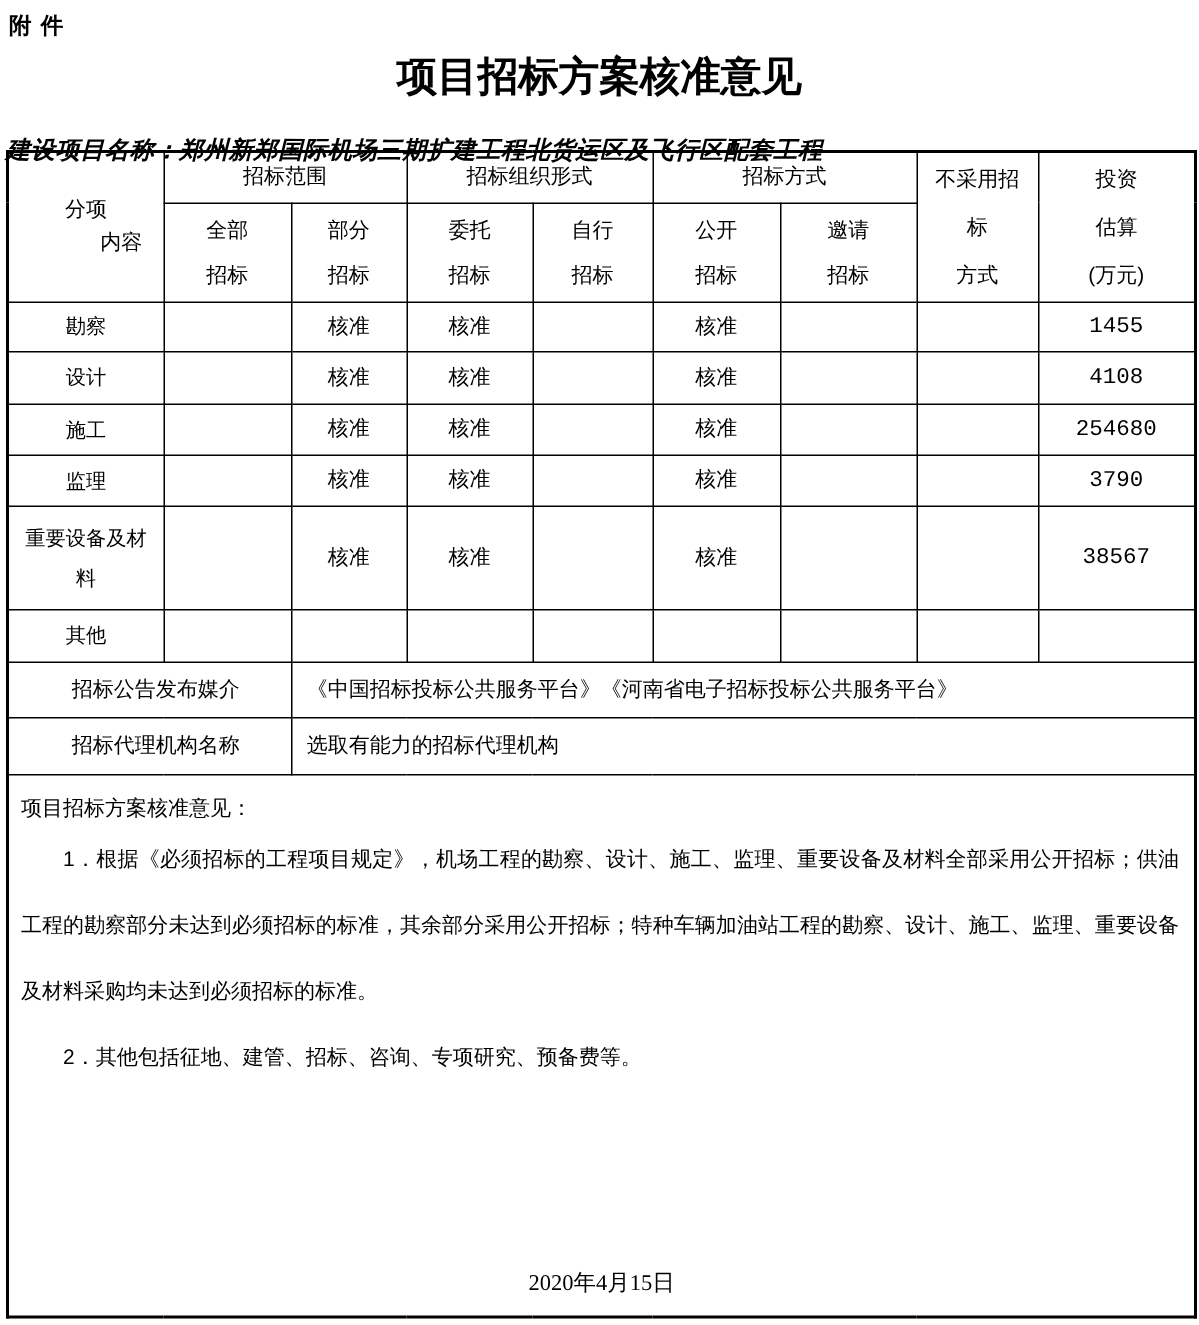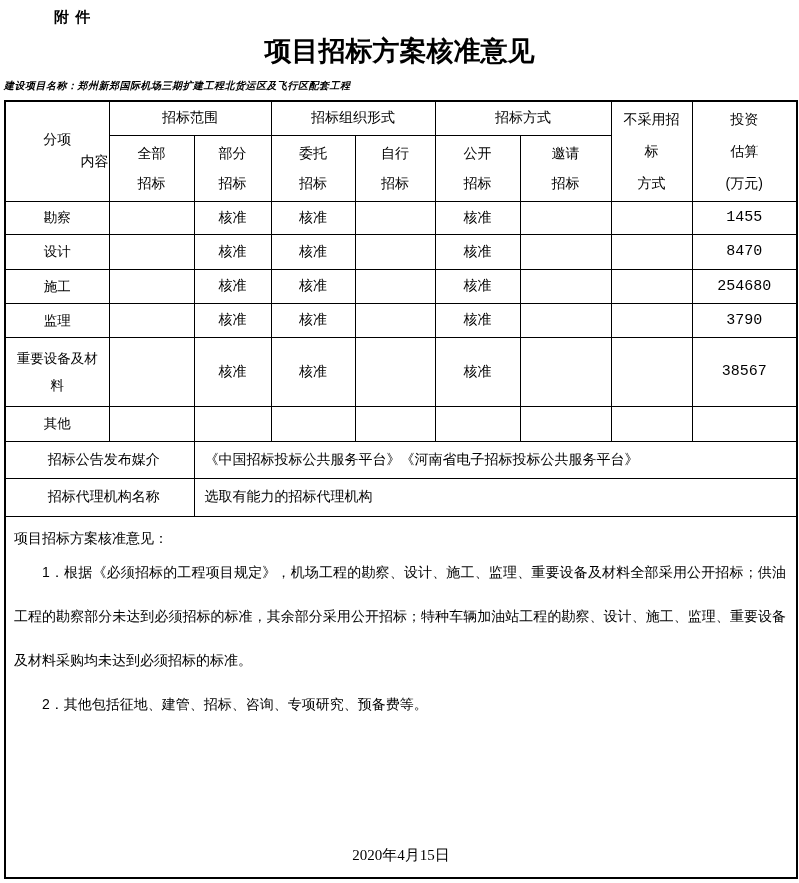--- a/index.html
+++ b/index.html
@@ -6,30 +6,30 @@
   html, body { background: #ffffff; }
   body {
     width: 799px; height: 883px;
     position: relative;
     overflow: hidden;
     font-family: "Liberation Sans", sans-serif;
     color: #000;
   }
   .attachment {
     position: absolute; left: 6px; top: 8px;
-    font-size: 15px; font-weight: 600; letter-spacing: 1px; margin-left: 48px;
+    font-size: 15px; font-weight: 600; letter-spacing: 1px;
   }
   .doc-title {
     position: absolute; left: 0; top: 33px; width: 100%;
     text-align: center;
     font-size: 27px; font-weight: 700;
   }
   .project-line {
-    position: absolute; left: 4px; top: 79px;
-    font-size: 10px; font-weight: 700; font-style: italic;
+    position: absolute; left: 4px; top: 90px;
+    font-size: 16px; font-weight: 700; font-style: italic;
     font-family: Liberation Serif, serif;
     letter-spacing: 0.5px;
     white-space: nowrap;
   }
   table.approval {
     position: absolute; left: 4px; top: 100px;
     width: 792px;
     border-collapse: collapse;
     table-layout: fixed;
     border: 2px solid #000;
@@ -38,21 +38,21 @@
     border: 1px solid #000;
     text-align: center;
     vertical-align: middle;
     font-size: 14px;
     padding: 0;
     overflow: hidden;
   }
   
   .item-cell { vertical-align: middle; }
   .item-line1 { text-align: center; margin-bottom: 4px; }
-  .item-line2 { text-align: right; padding-left: 4px; margin-left: 43px; }
+  .item-line2 { text-align: center; padding-left: 4px; margin-left: 43px; }
   .two-line div { line-height: 30px; }
   .three-line div { line-height: 32px; }
   
   .name-cell {
     padding: 0 10px !important;
     font-size: 13.5px !important;
     line-height: 27px;
   }
   .amount-cell, .serif-num {
     font-family: Liberation Mono, monospace;
@@ -174,21 +174,21 @@
   </tr>
   <tr style="height:35px">
     <td class="name-cell">设计</td>
     <td></td>
     <td>核准</td>
     <td>核准</td>
     <td></td>
     <td>核准</td>
     <td></td>
     <td></td>
-    <td class="amount-cell">8470</td>
+    <td class="amount-cell">4108</td>
   </tr>
   <tr style="height:34px">
     <td class="name-cell">施工</td>
     <td></td>
     <td>核准</td>
     <td>核准</td>
     <td></td>
     <td>核准</td>
     <td></td>
     <td></td>

